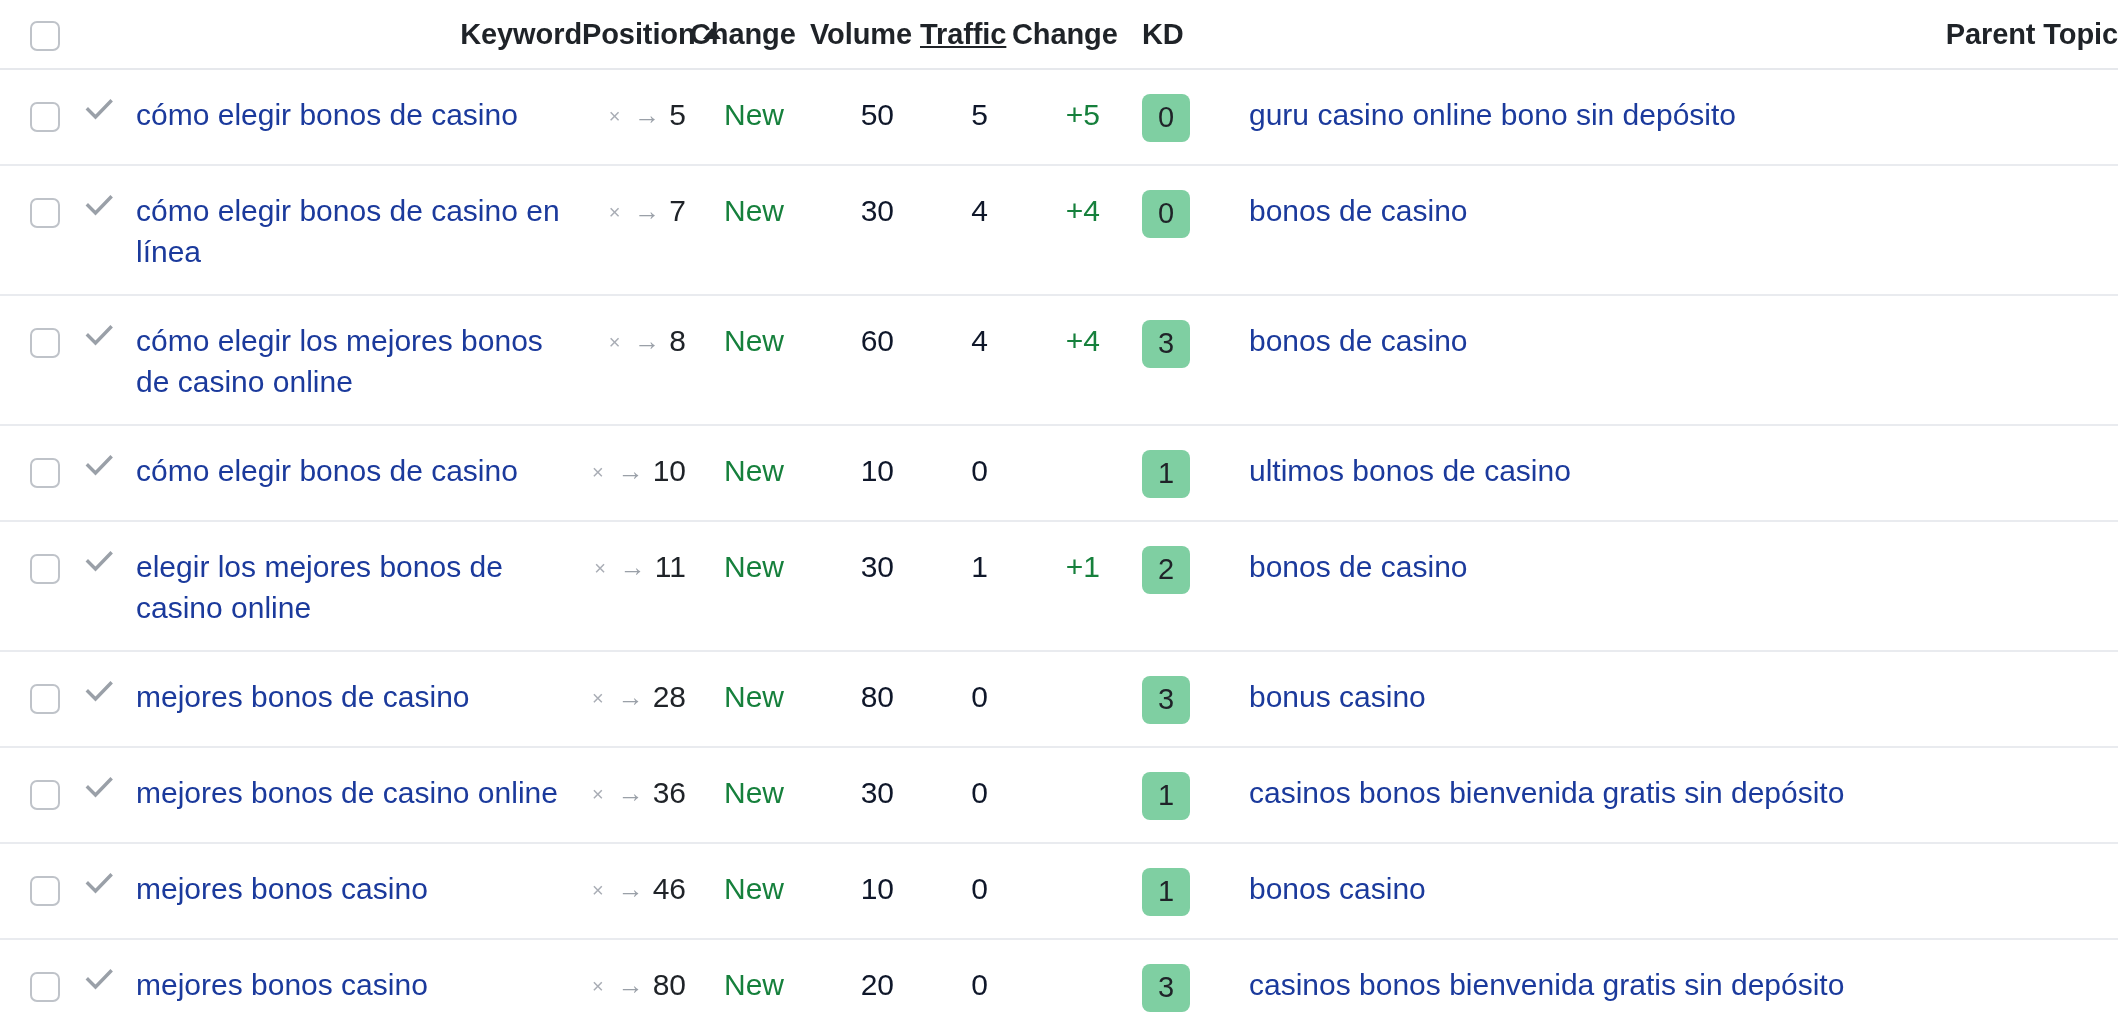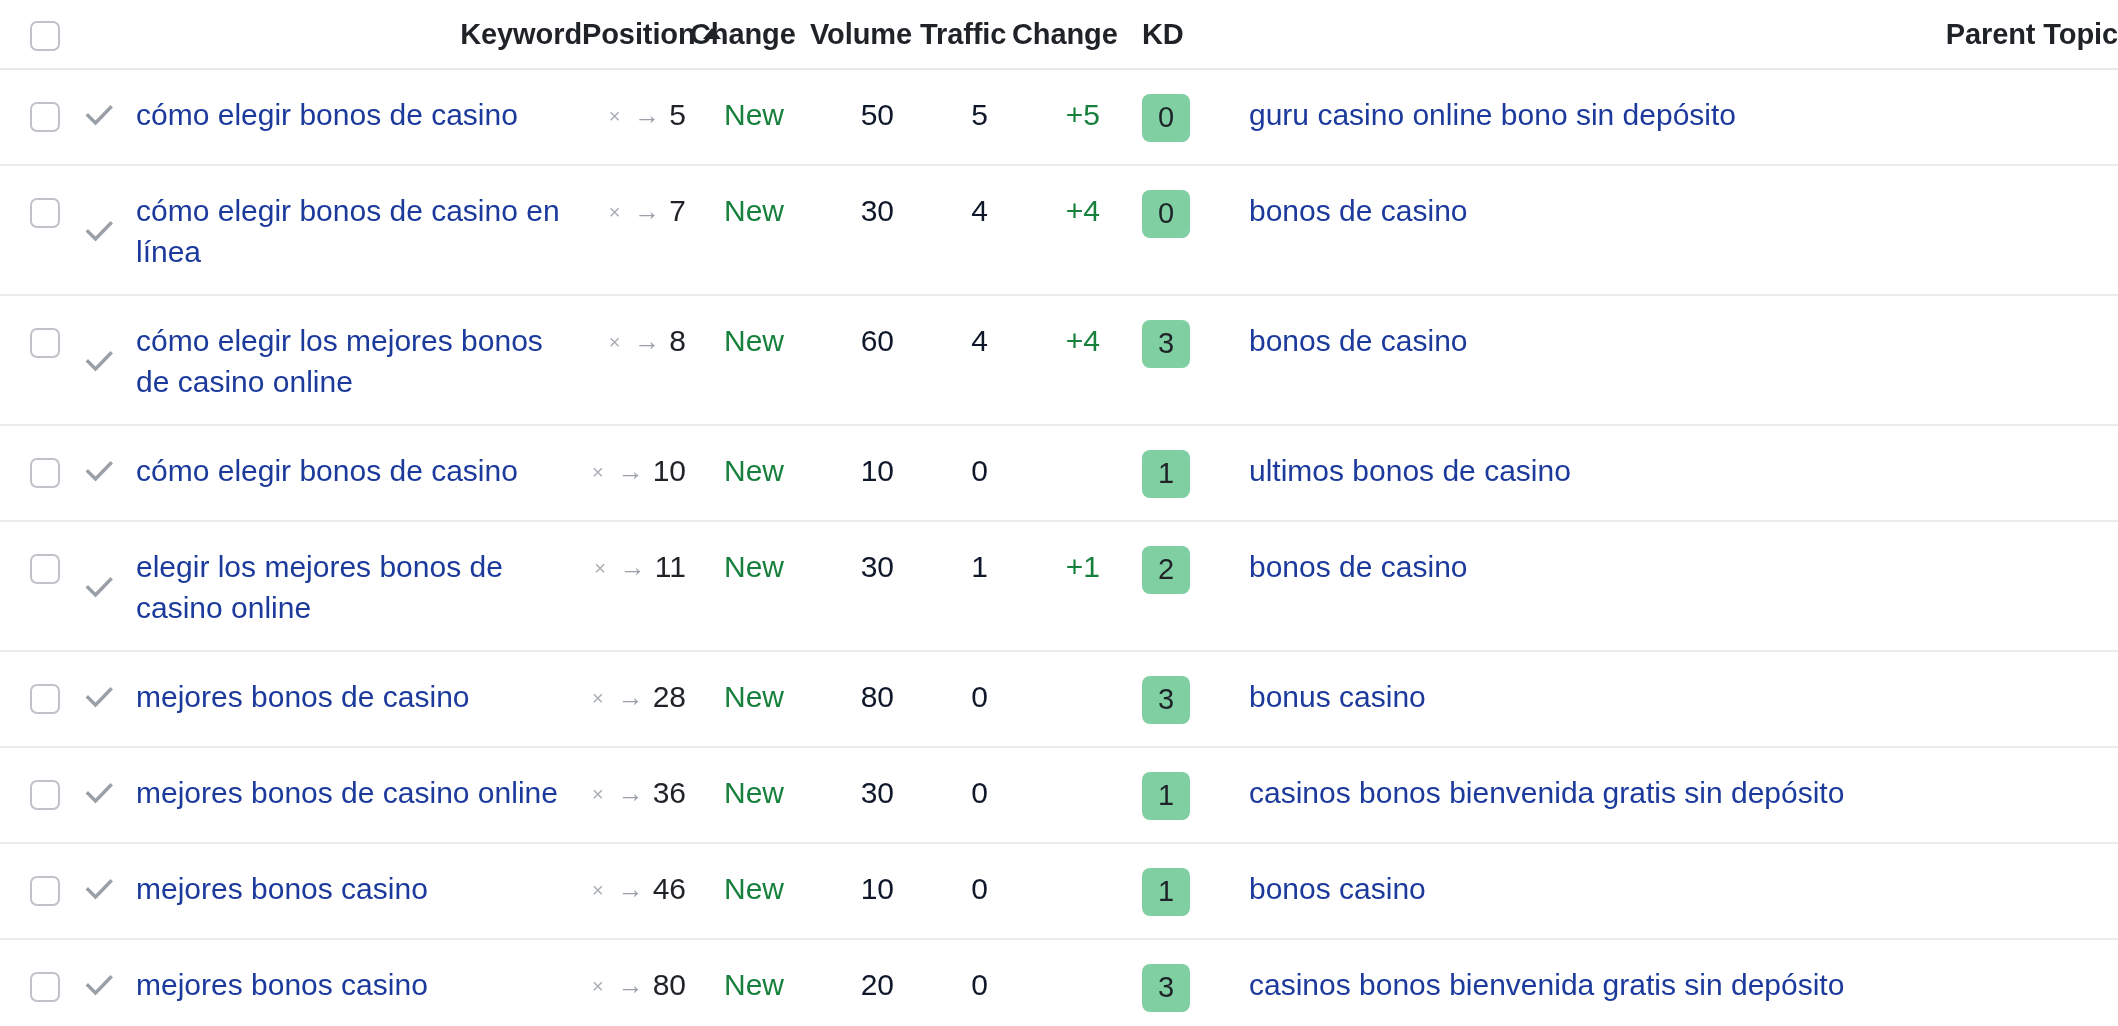--- a/index.html
+++ b/index.html
@@ -43,21 +43,21 @@
     color: #1f2328;
     letter-spacing: -0.1px;
     border-bottom: 2px solid #e6e8ec;
     white-space: nowrap;
   }
   th.h-check   { text-align: left;  padding-left: 30px; }
   th.h-keyword { text-align: right;  padding-left: 22px; }
   th.h-pos     { text-align: right; padding-right: 4px; }
   th.h-chg1    { text-align: right; padding-right: 26px; }
   th.h-vol     { padding-right: 26px; }
-  th.h-traf    { text-align: left; padding-right: 24px; }
+  th.h-traf    { text-align: left; padding-right: 24px; text-decoration: underline; }
   th.h-chg2    { text-align: right; padding-right: 22px; }
   th.h-kd      { text-align: left;  padding-left: 20px; }
   th.h-parent  { text-align: right;  padding-left: 45px; }
 
   .sort-caret {
     display: inline-block;
     width: 0; height: 0;
     margin-left: 7px;
     margin-bottom: 4px;
     border-left: 9px solid transparent;
@@ -93,21 +93,21 @@
   td.c-check   { text-align: left;  padding-left: 30px; }
   td.c-keyword { text-align: left;  padding-left: 22px; }
   td.c-pos     { text-align: right; padding-right: 4px; }
   td.c-chg1    { text-align: right; padding-right: 26px; }
   td.c-vol     { text-align: right; padding-right: 26px; }
   td.c-traf    { text-align: right; padding-right: 24px; }
   td.c-chg2    { text-align: right; padding-right: 22px; }
   td.c-kd      { text-align: left;  padding-left: 20px; }
   td.c-parent  { text-align: left;  padding-left: 45px; }
 
-  .check-wrap { display: flex; align-items: center; gap: 22px; }
+  .check-wrap { display: flex; align-items: flex-start; gap: 22px; }
 
   .tick-icon {
     display: inline-block;
     width: 30px;
     height: 30px;
     position: relative;
     flex: 0 0 auto;
   }
   .tick-icon svg { display: block; }
 

